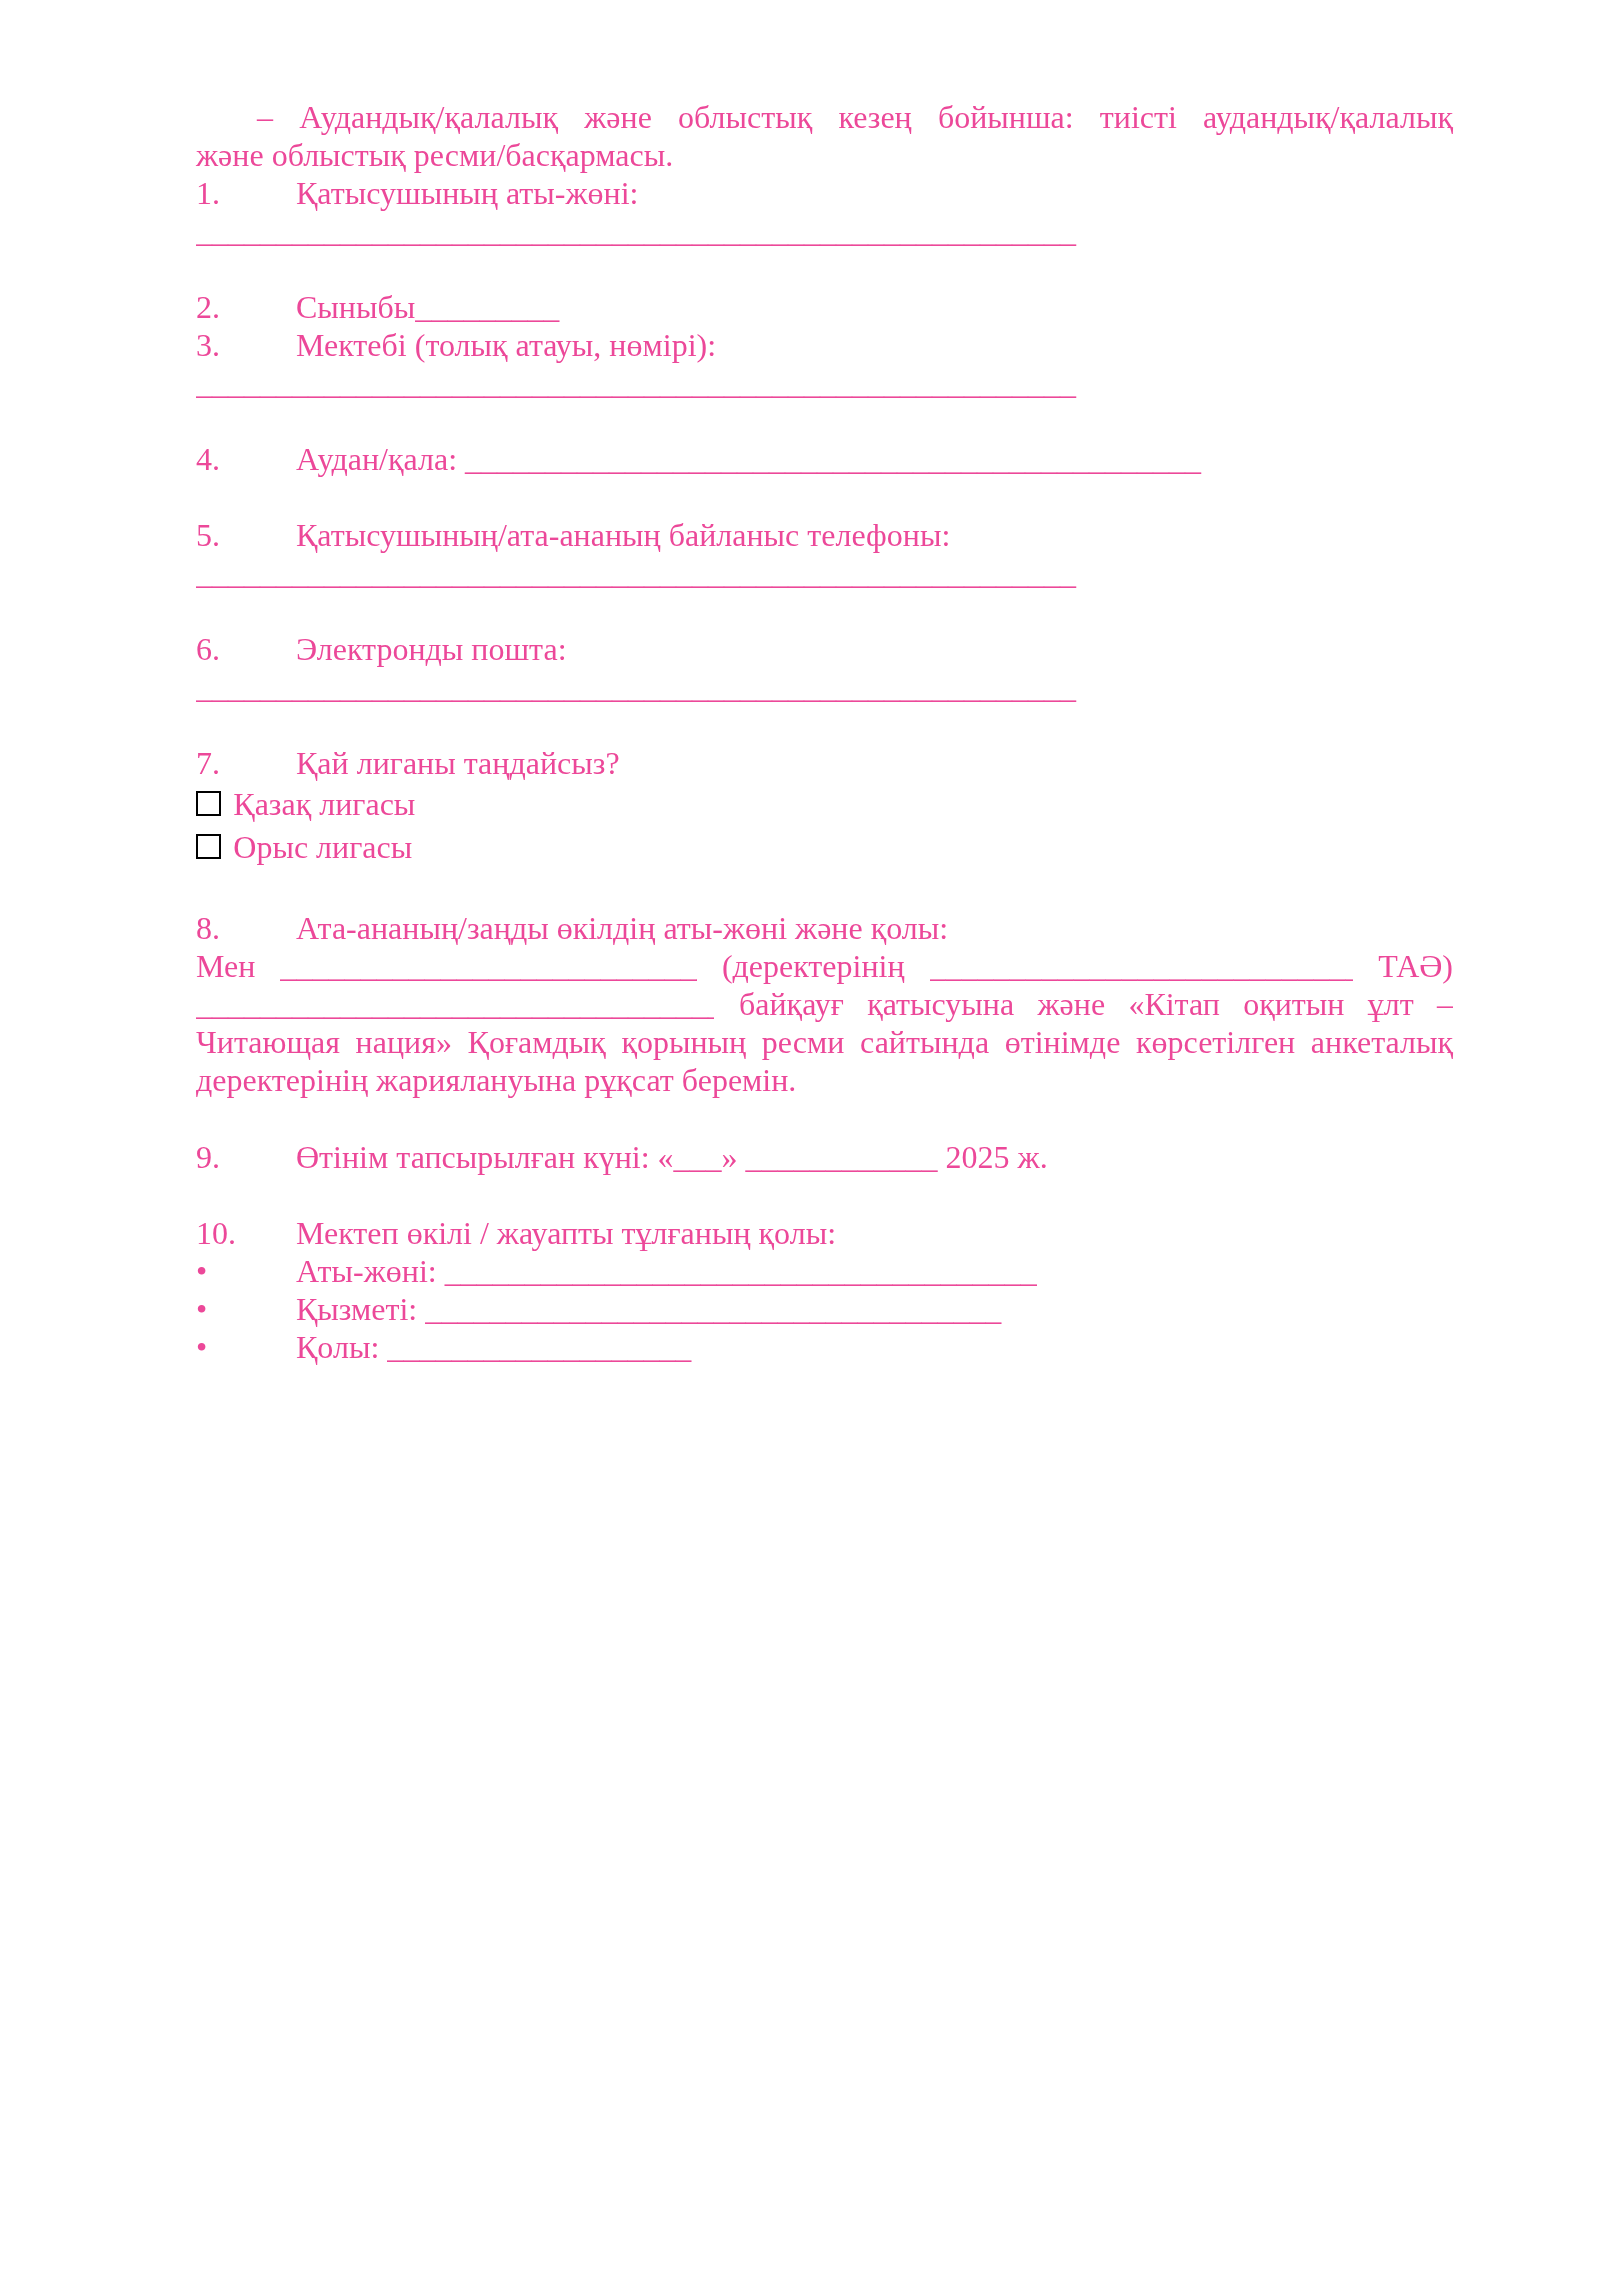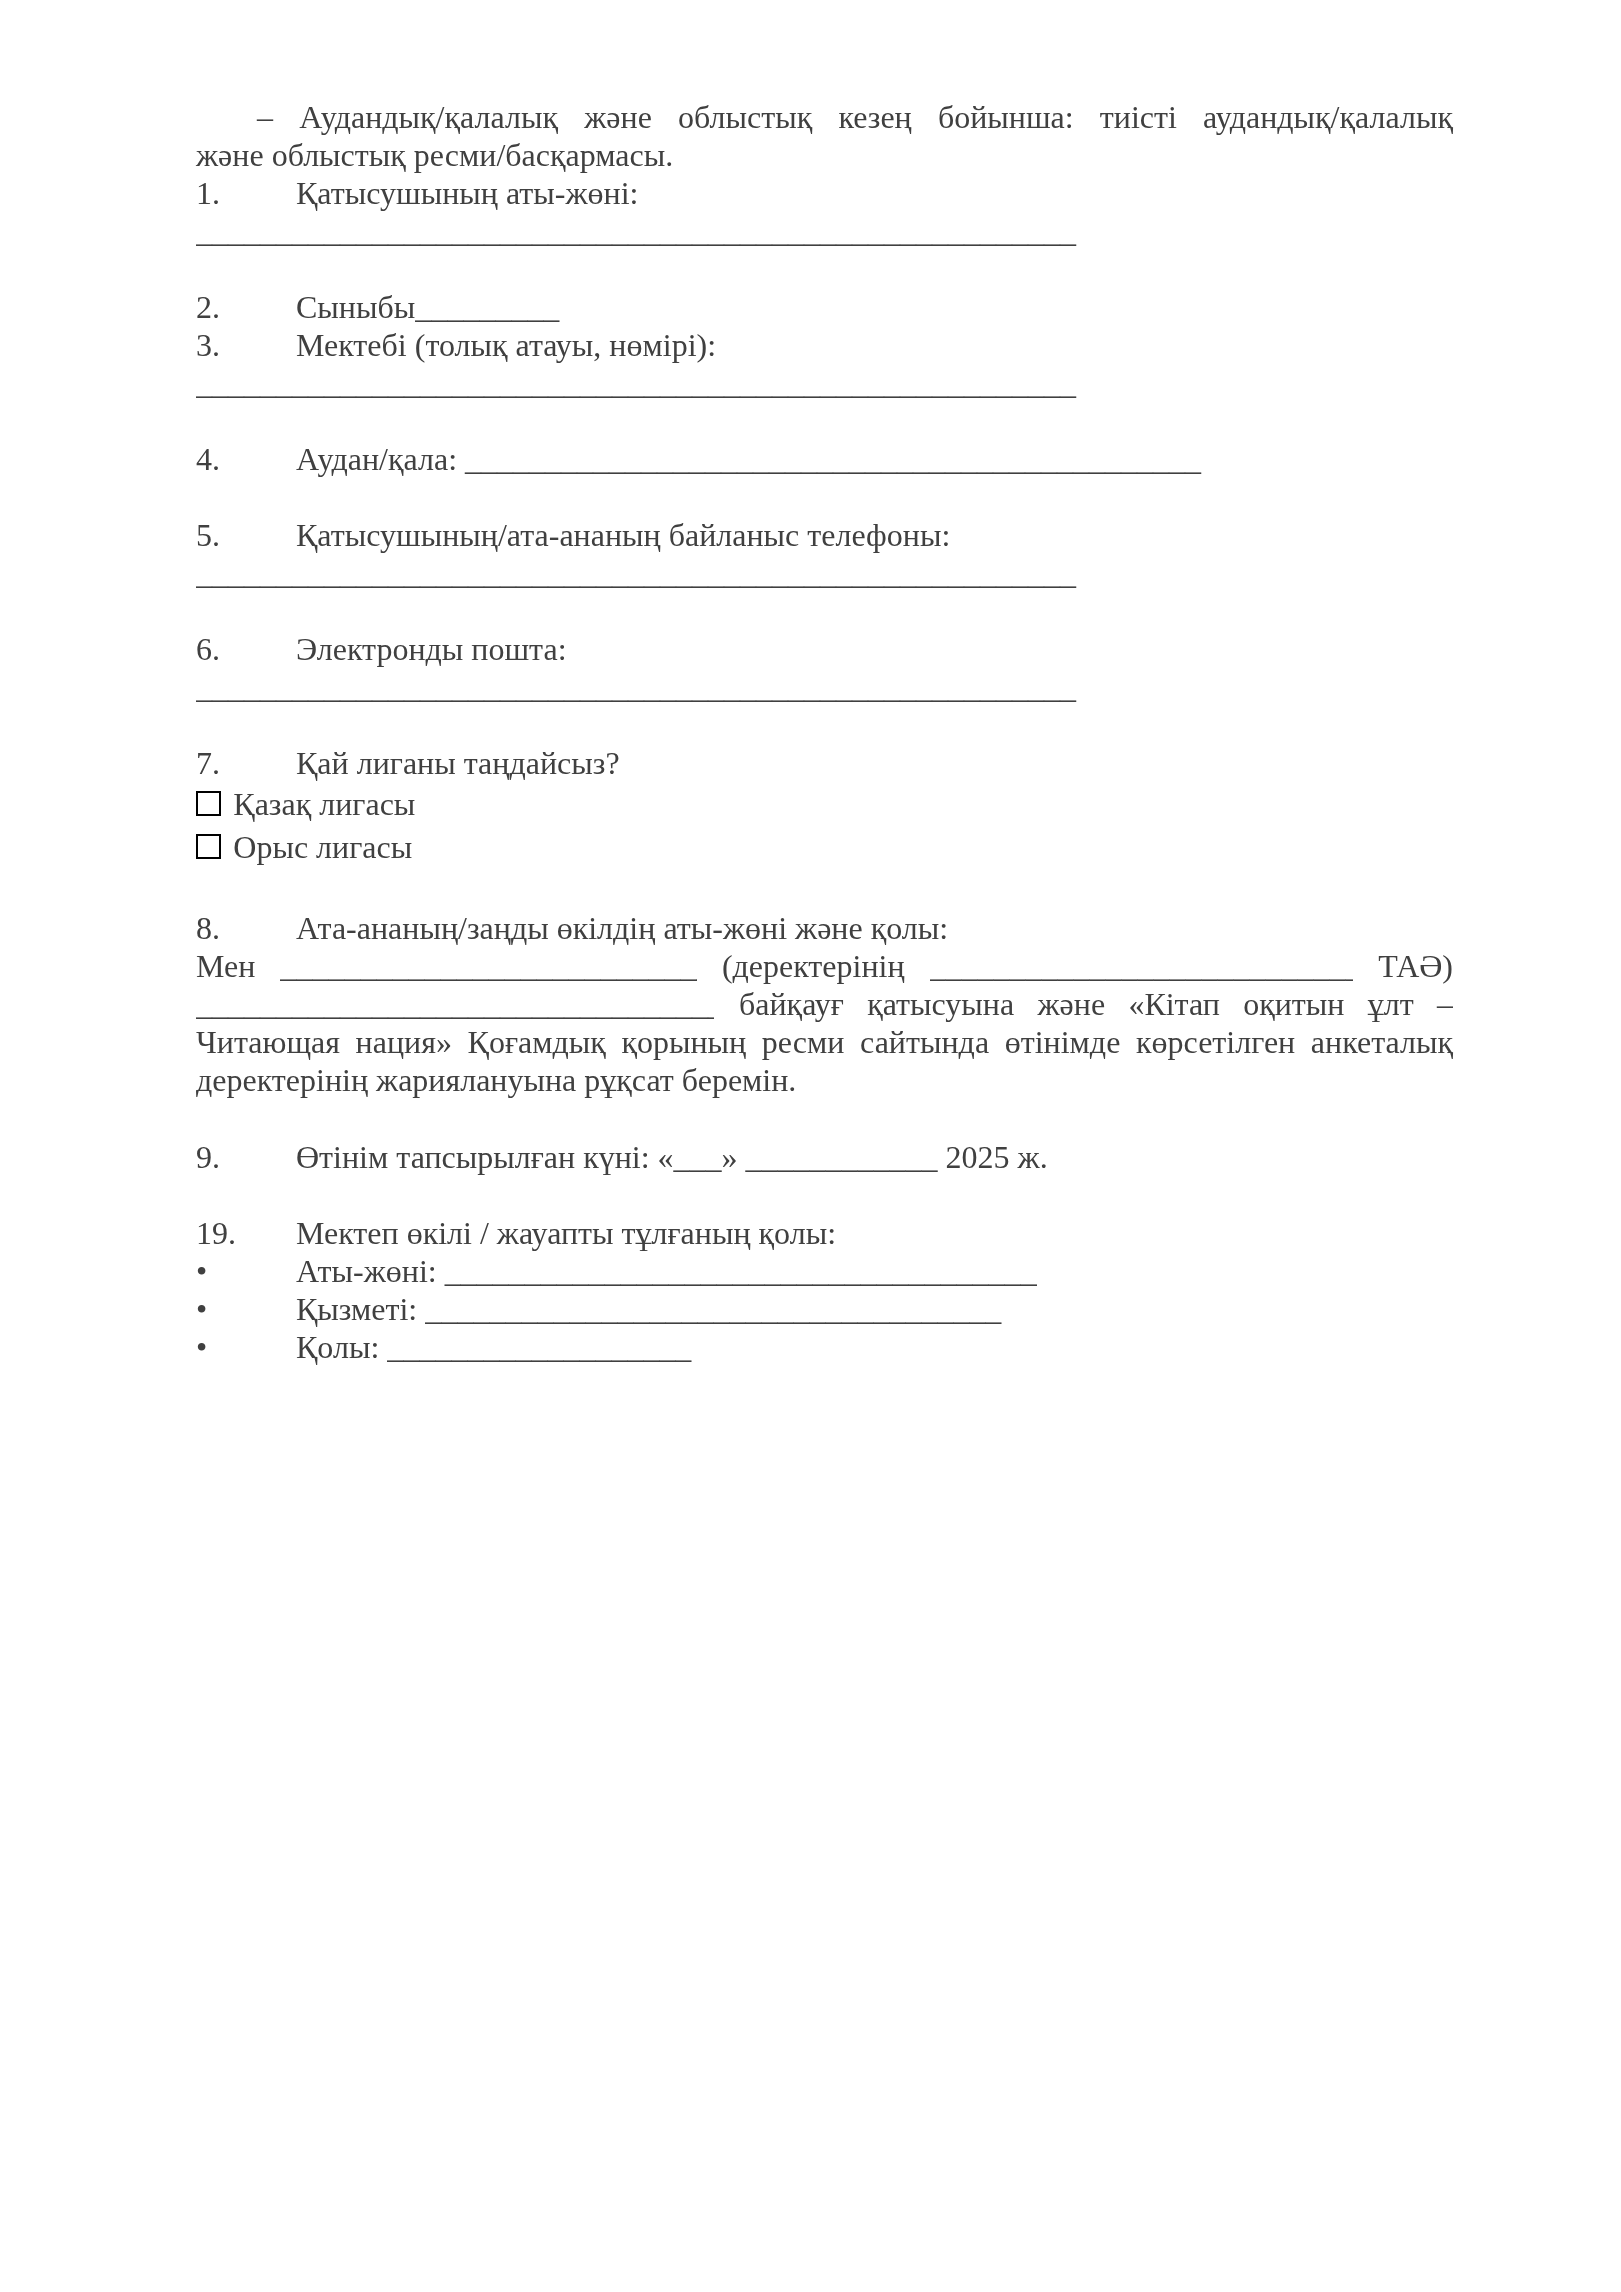--- a/index.html
+++ b/index.html
@@ -1,21 +1,21 @@
 <!DOCTYPE html>
 <html><head>
 <meta charset="utf-8">
 <style>
   html, body { margin: 0; padding: 0; background: #ffffff; }
   .page {
     position: relative;
     width: 1621px;
     height: 2293px;
     background: #ffffff;
-    color: #404040;
+    color: #ec4899;
     font-family: "Liberation Serif", "DejaVu Serif", serif;
     font-size: 32px;
     line-height: 38px;
     overflow: hidden;
   }
   .content {
     margin-left: 196px;
     width: 1257px;
   }
   .bold { font-weight: 700; }
@@ -160,21 +160,21 @@
       <div class="line jlast">Читающая нация» Қоғамдық қорының ресми сайтында өтінімде көрсетілген анкеталық</div>
       <div class="line">деректерінің жариялануына рұқсат беремін.</div>
     </div>
 
     <div class="item item9-block">
       <span class="num">9.</span>
       <span class="itext">Өтінім тапсырылған күні: «___» ____________ 2025 ж.</span>
     </div>
 
     <div class="item item10-block">
-      <span class="num">19.</span>
+      <span class="num">10.</span>
       <span class="itext">Мектеп өкілі / жауапты тұлғаның қолы:</span>
     </div>
     <div class="bullet-row">
       <span class="bchar">•</span>
       <span class="btext">Аты-жөні: _____________________________________</span>
     </div>
     <div class="bullet-row">
       <span class="bchar">•</span>
       <span class="btext">Қызметі: ____________________________________</span>
     </div>

